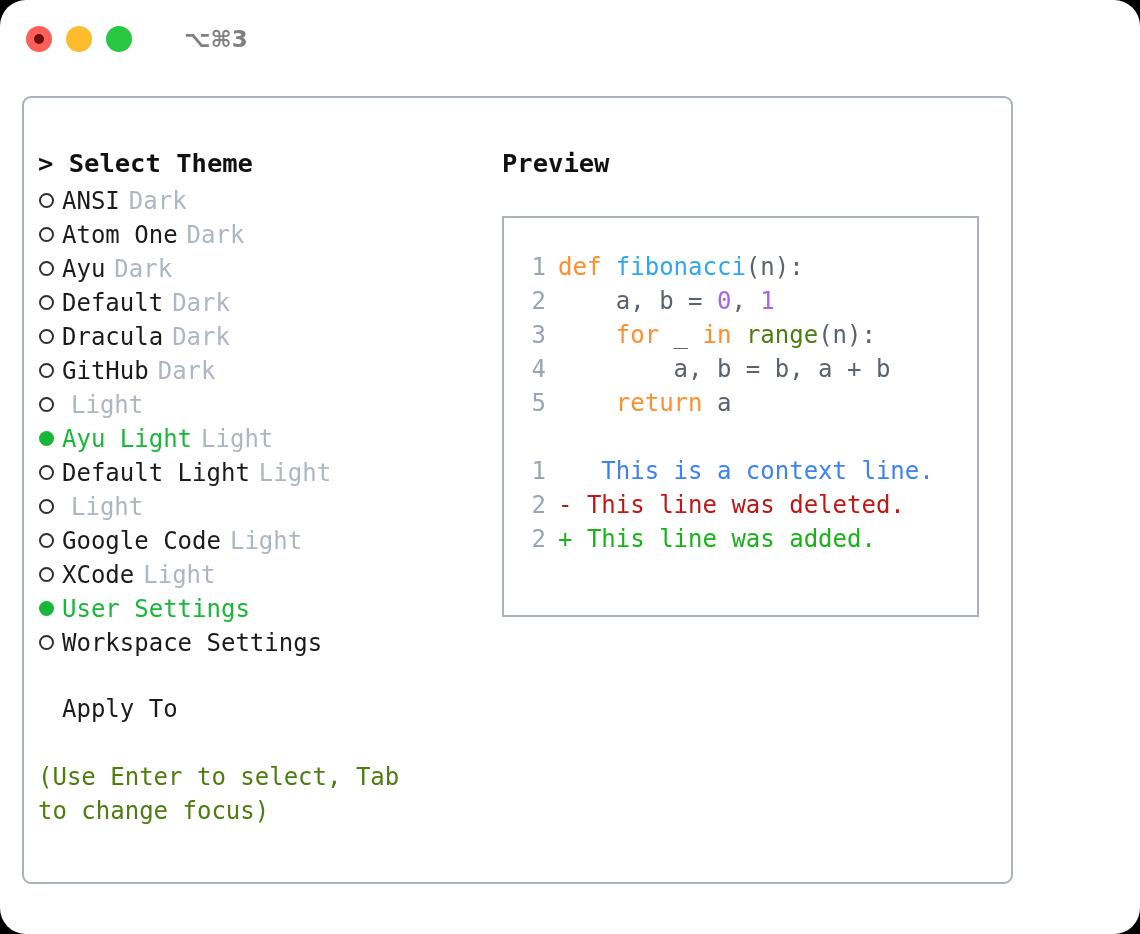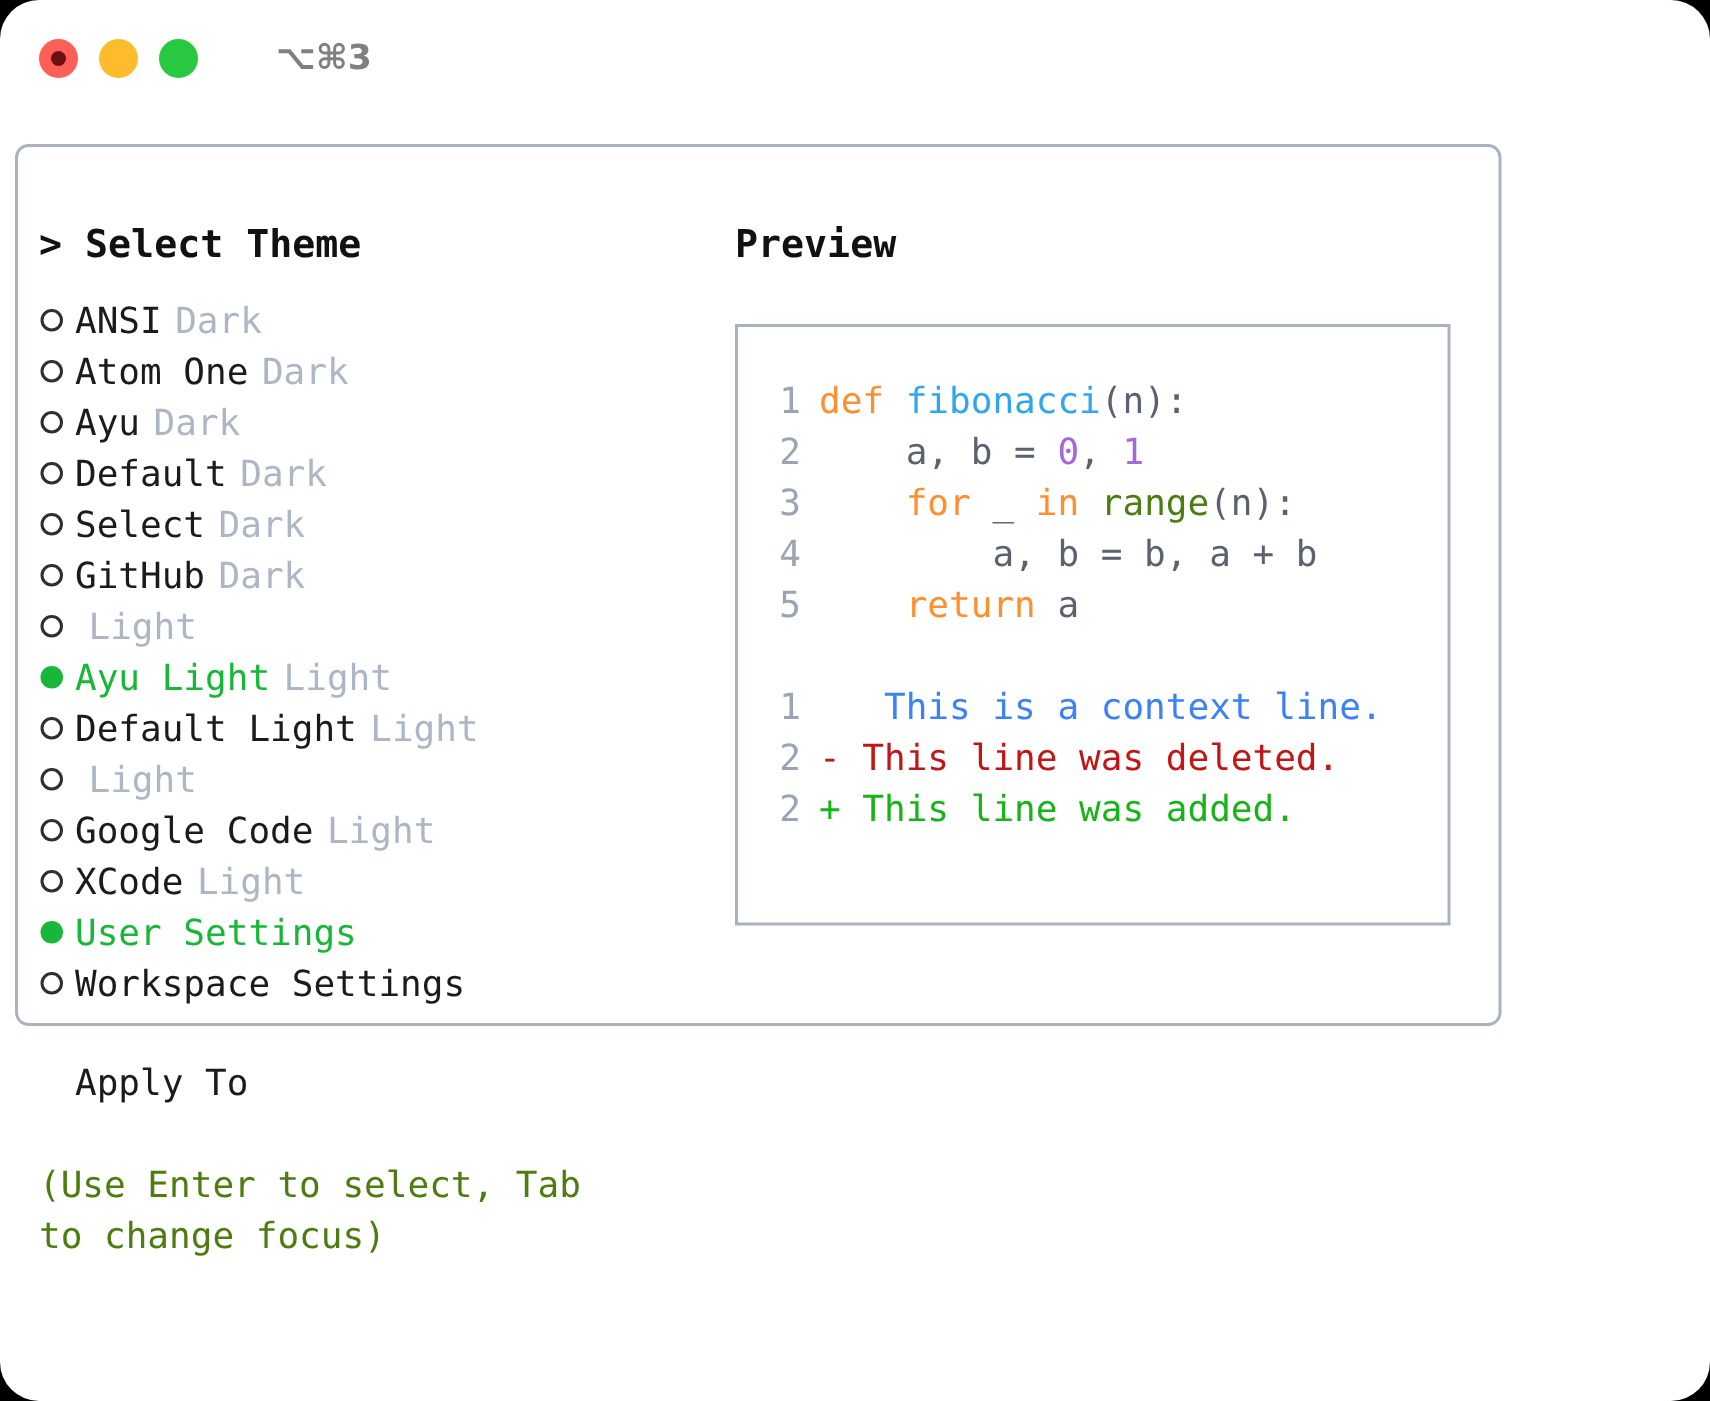--- a/index.html
+++ b/index.html
@@ -62,24 +62,24 @@
     color: #808080;
     font-size: 23px;
     font-weight: bold;
     letter-spacing: 0px;
     font-family: "DejaVu Sans", "Liberation Sans", sans-serif;
   }
 
   
   #panel {
     position: absolute;
-    left: 10px;
+    left: 22px;
     top: 96px;
     width: 991px;
-    height: 588px;
+    height: 788px;
     border: 2px solid #aab2c0;
     border-radius: 9px;
     box-sizing: border-box;
     background: #ffffff;
   }
 
   #columns {
     position: absolute;
     left: 0; top: 0;
     width: 100%; height: 100%;
@@ -92,21 +92,21 @@
     top: 48px;
     width: 440px;
   }
   .section-head {
     font-size: 25.5px;
     font-weight: bold;
     color: #111111;
     line-height: 34px;
     white-space: pre;
   }
-  #theme-list { margin-top: 17px; }
+  #theme-list { margin-top: 4px; }
 
   .opt-row {
     display: flex;
     align-items: baseline;
     line-height: 34px;
     font-size: 24px;
     white-space: pre;
   }
   .marker {
     width: 24px;
@@ -208,21 +208,21 @@
   <div id="panel">
     <div id="columns">
 
       <div id="left-col">
         <div class="section-head">&gt; Select Theme</div>
         <div id="theme-list">
             <div class="opt-row"><span class="marker"><span class="glyph-off"></span></span><span class="opt-label">ANSI</span><span class="opt-badge">Dark</span></div>
             <div class="opt-row"><span class="marker"><span class="glyph-off"></span></span><span class="opt-label">Atom One</span><span class="opt-badge">Dark</span></div>
             <div class="opt-row"><span class="marker"><span class="glyph-off"></span></span><span class="opt-label">Ayu</span><span class="opt-badge">Dark</span></div>
             <div class="opt-row"><span class="marker"><span class="glyph-off"></span></span><span class="opt-label">Default</span><span class="opt-badge">Dark</span></div>
-            <div class="opt-row"><span class="marker"><span class="glyph-off"></span></span><span class="opt-label">Select</span><span class="opt-badge">Dark</span></div>
+            <div class="opt-row"><span class="marker"><span class="glyph-off"></span></span><span class="opt-label">Dracula</span><span class="opt-badge">Dark</span></div>
             <div class="opt-row"><span class="marker"><span class="glyph-off"></span></span><span class="opt-label">GitHub</span><span class="opt-badge">Dark</span></div>
             <div class="opt-row"><span class="marker"><span class="glyph-off"></span></span><span class="opt-badge">Light</span></div>
             <div class="opt-row selected"><span class="marker"><span class="glyph-on"></span></span><span class="opt-label">Ayu Light</span><span class="opt-badge">Light</span></div>
             <div class="opt-row"><span class="marker"><span class="glyph-off"></span></span><span class="opt-label">Default Light</span><span class="opt-badge">Light</span></div>
             <div class="opt-row"><span class="marker"><span class="glyph-off"></span></span><span class="opt-badge">Light</span></div>
             <div class="opt-row"><span class="marker"><span class="glyph-off"></span></span><span class="opt-label">Google Code</span><span class="opt-badge">Light</span></div>
             <div class="opt-row"><span class="marker"><span class="glyph-off"></span></span><span class="opt-label">XCode</span><span class="opt-badge">Light</span></div>
           </div>
         <div id="apply-list">
             <div class="opt-row selected"><span class="marker"><span class="glyph-on"></span></span><span class="opt-label">User Settings</span></div>

